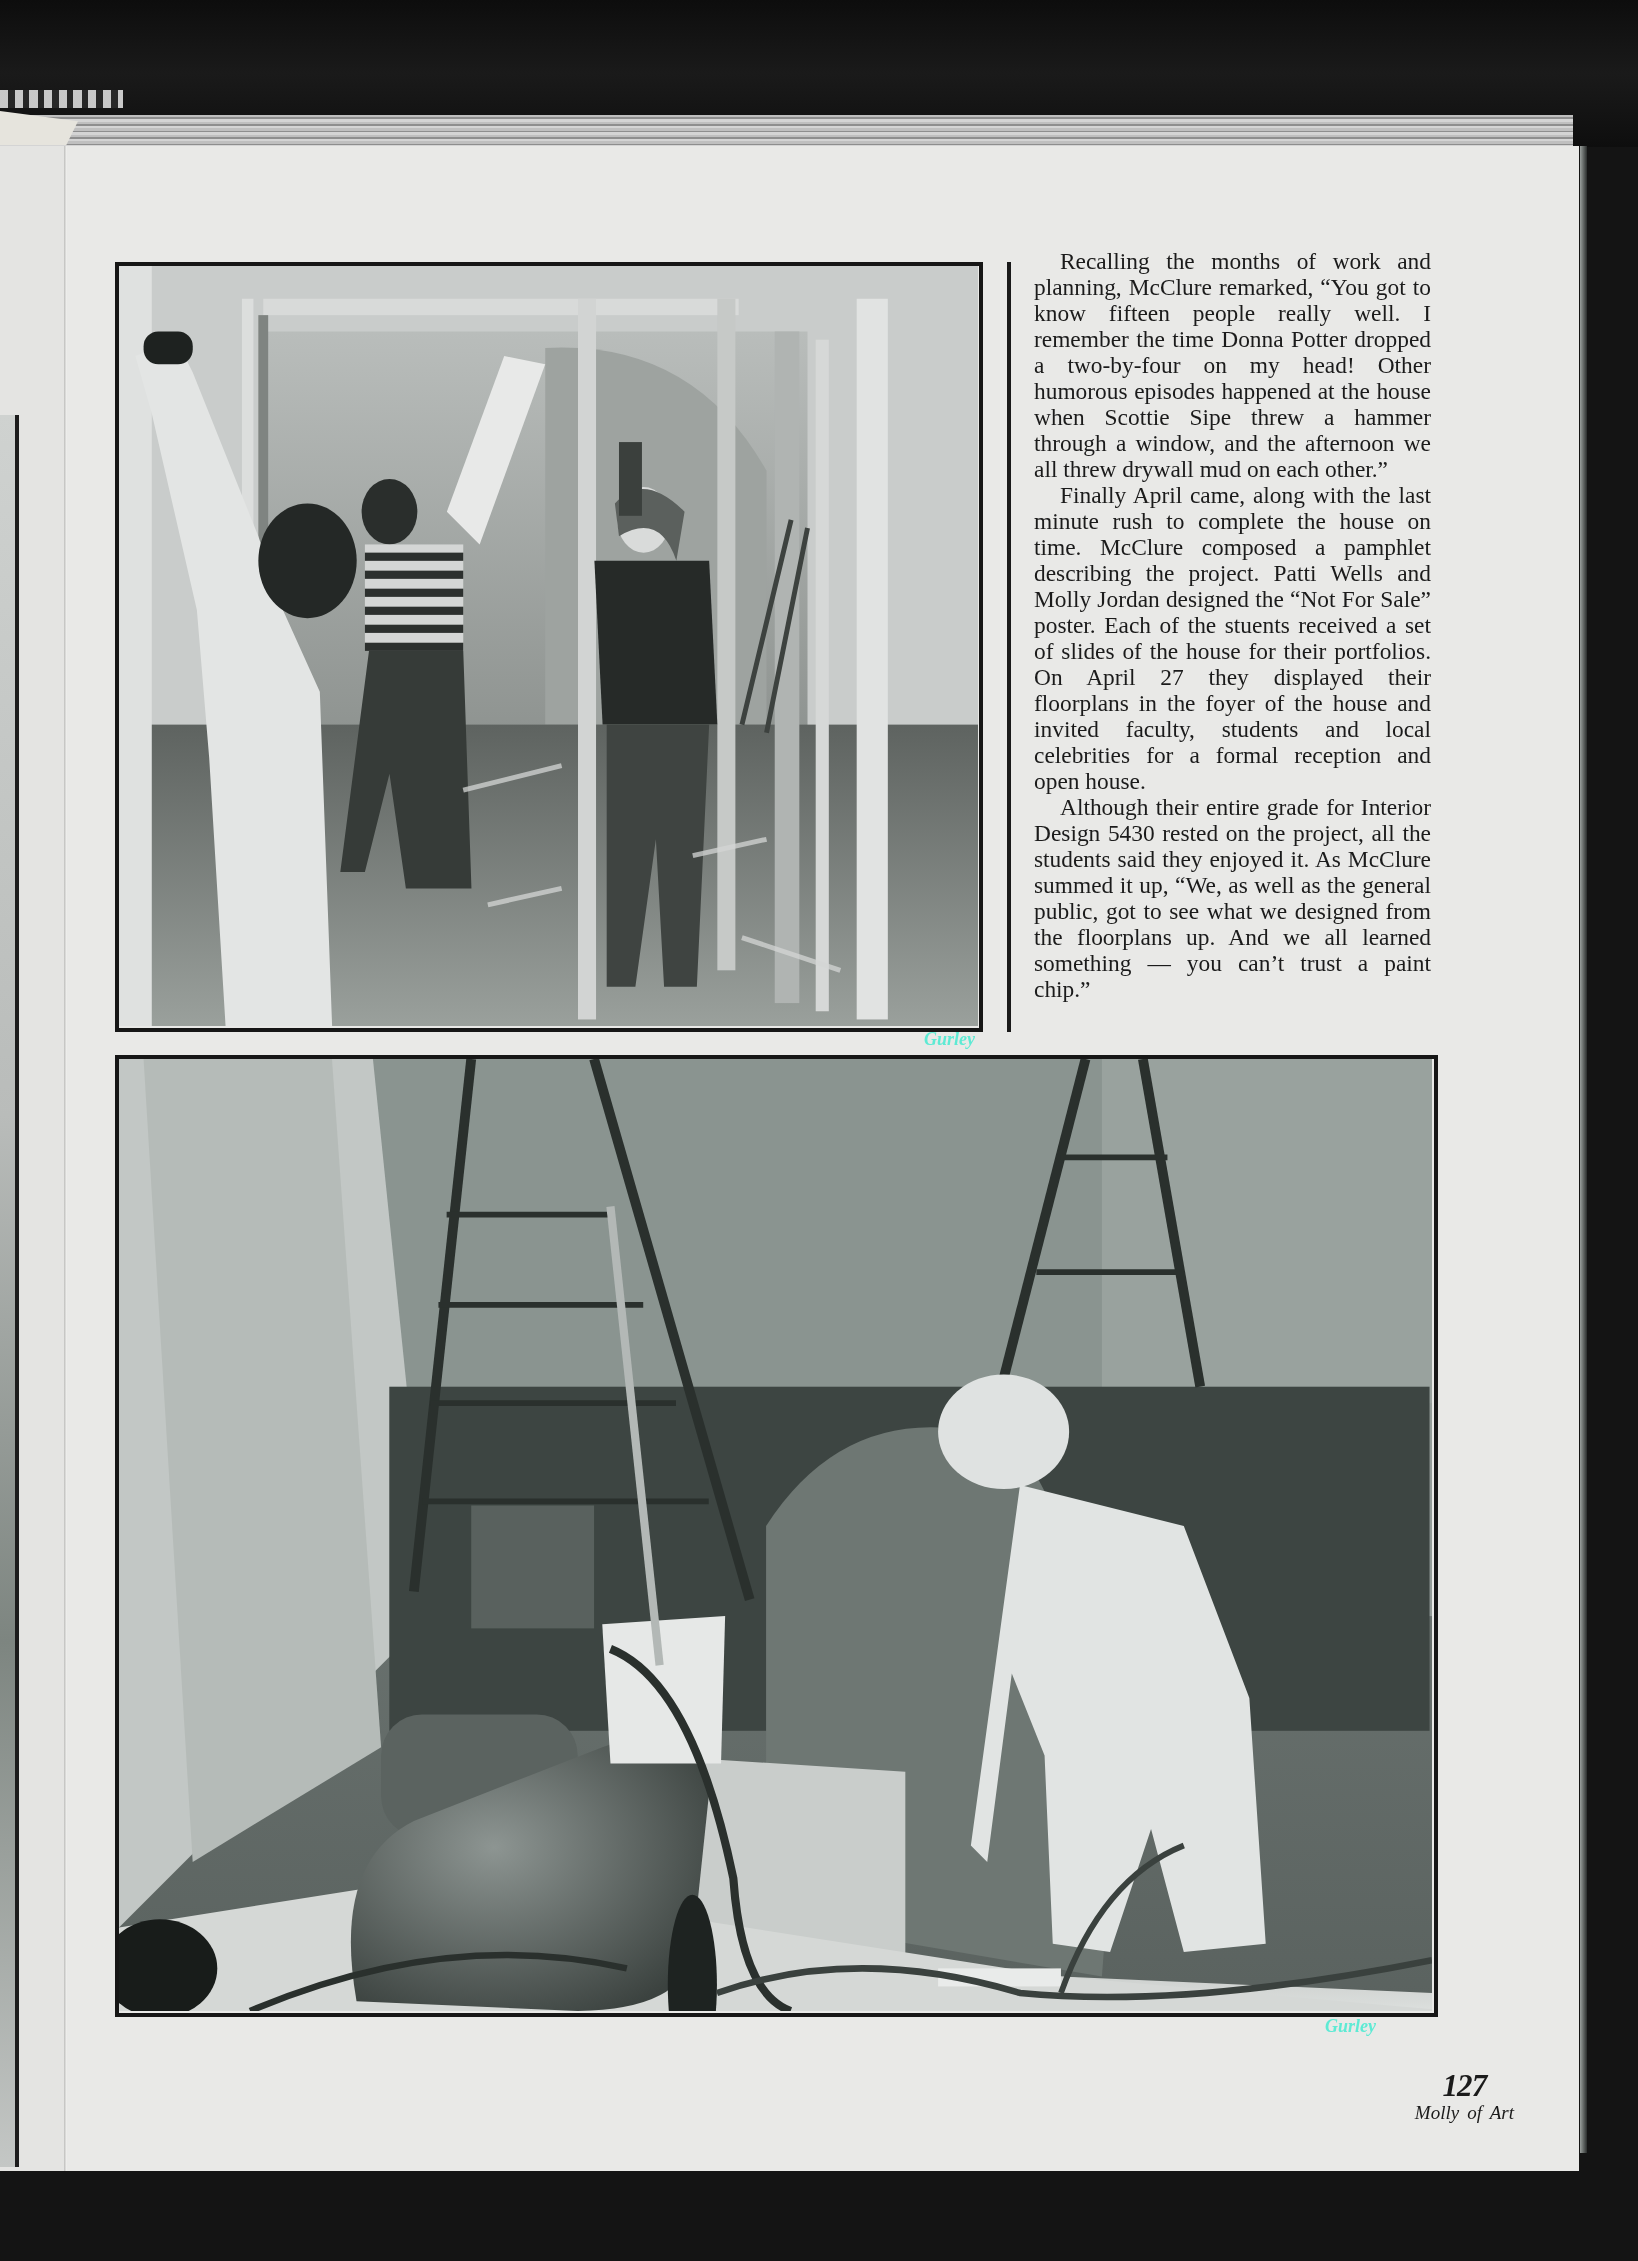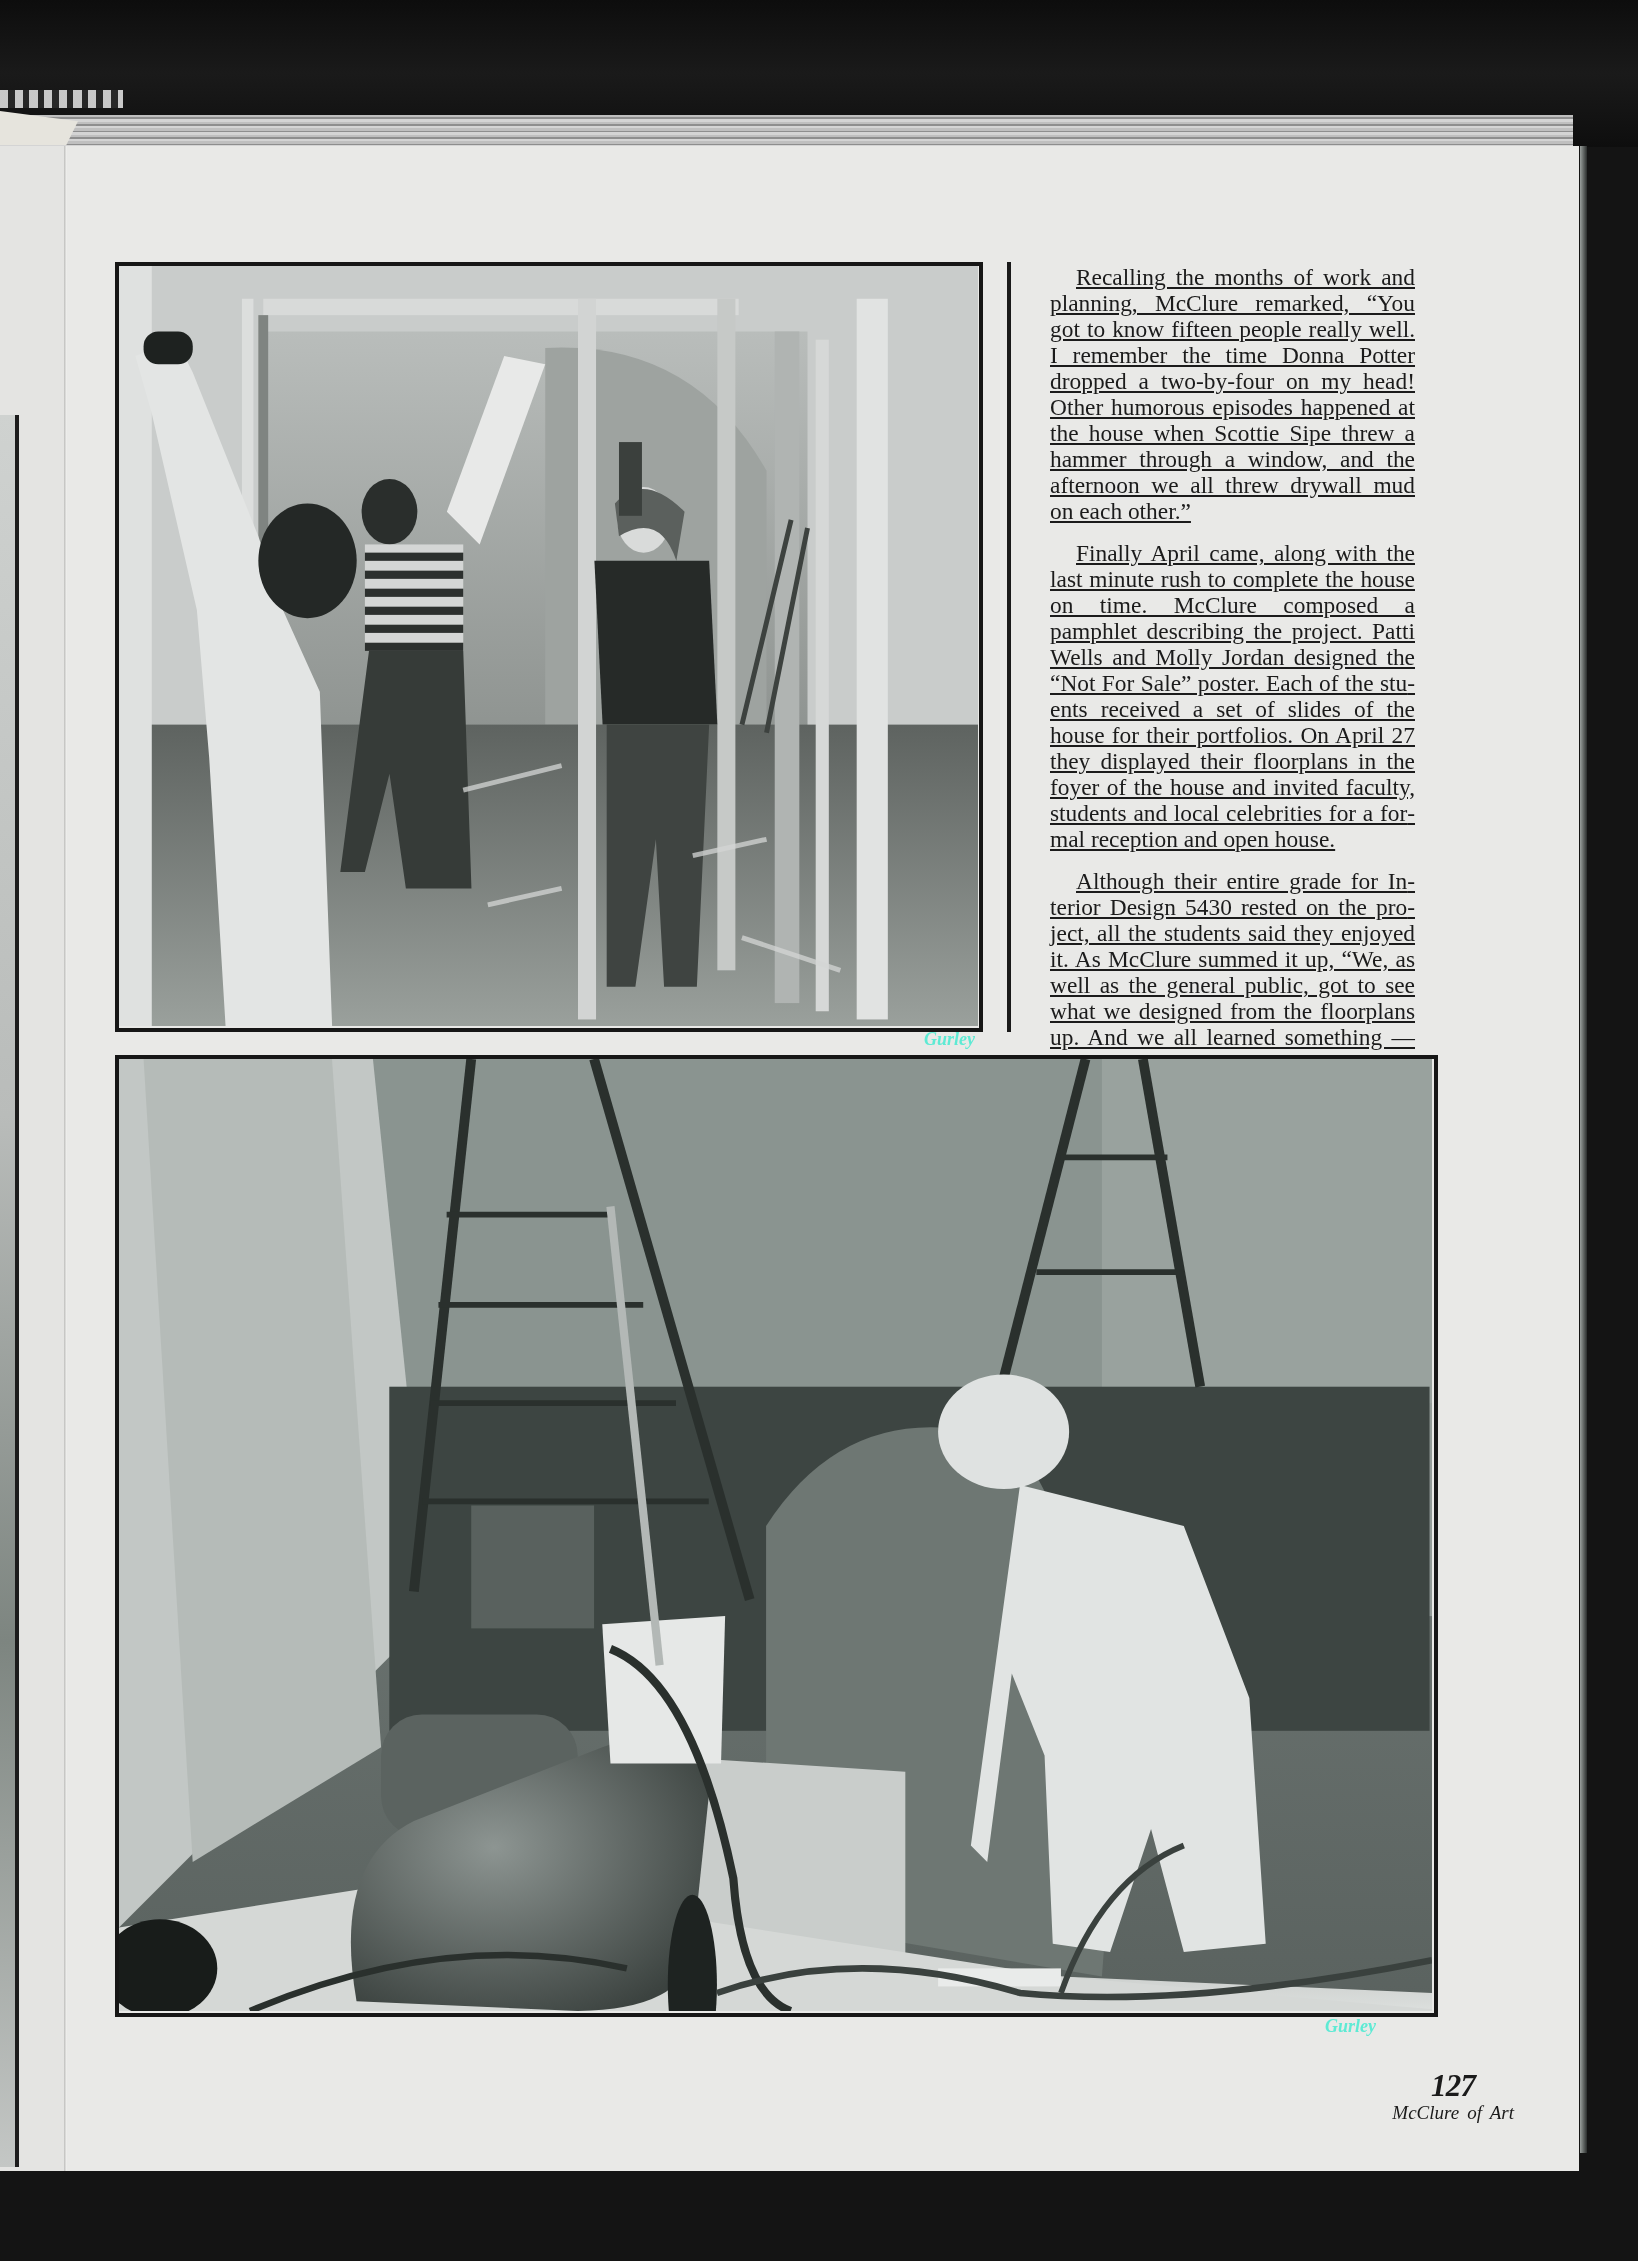--- a/index.html
+++ b/index.html
@@ -58,21 +58,21 @@
 
   .divider {
     position:absolute; left:1007px; top:262px; width:4.1px; height:770px; background:#1a1a1a;
   }
   
   .article {
     position:absolute; left:1034px; top:248px; width:397px;
     color:#1b1b1b; font-size:23.4px; line-height:26px;
     text-align:justify; hyphens:manual;
   }
-  .article p { margin:16px; text-indent:26px;text-decoration:underline; }
+  .article p { margin:0; text-indent:26px; }
 
   .credit {
     position:absolute; font-style:italic; font-weight:bold; font-size:18px; color:#5eead4;
   }
   .credit-top { left:924px; top:1029px; }
   .credit-bottom { left:1325px; top:2016px; }
 
   .folio {
     position:absolute; right:125px; top:2070px; text-align:center; color:#1b1b1b;
   }
@@ -234,15 +234,15 @@
     <path d="M1150 1140 Q1200 1000 1300 960" stroke="#3a413e" stroke-width="7" fill="none"></path>
 
     <ellipse cx="50" cy="1110" rx="70" ry="60" fill="#181c1a"></ellipse>
   </svg>
 </div>
 
 <div class="credit credit-bottom">Gurley</div>
 
 <div class="folio">
   <div class="folio-number">127</div>
-  <div class="folio-section">McClure of Art</div>
+  <div class="folio-section">Molly of Art</div>
 </div>
 
 
 </body></html>

